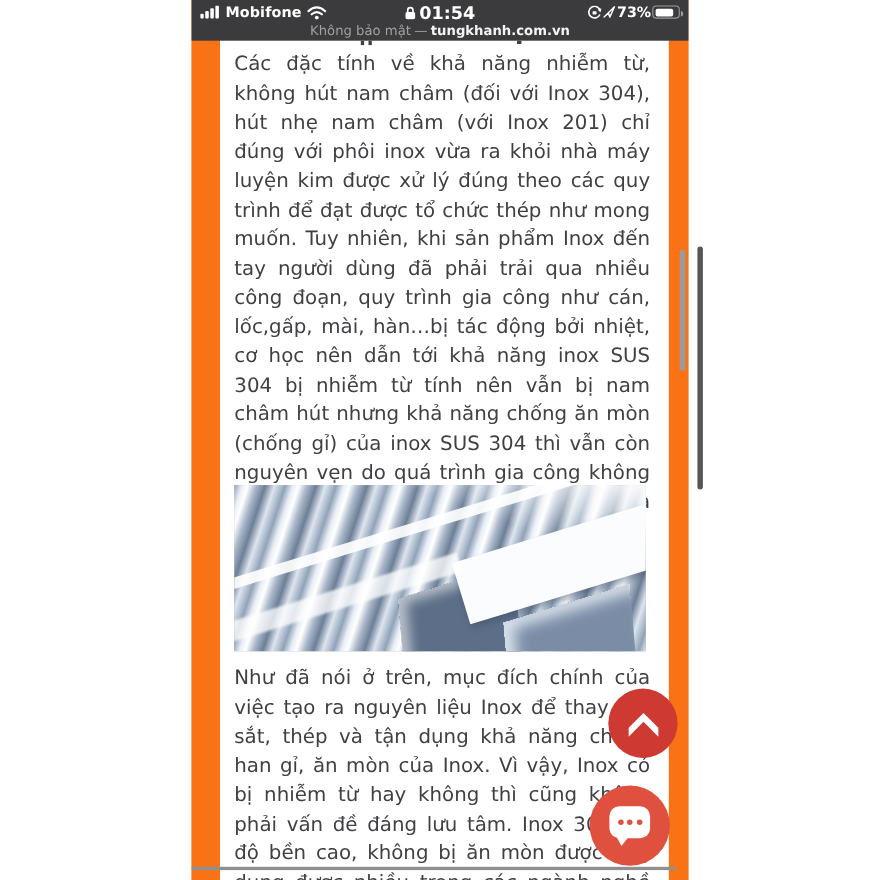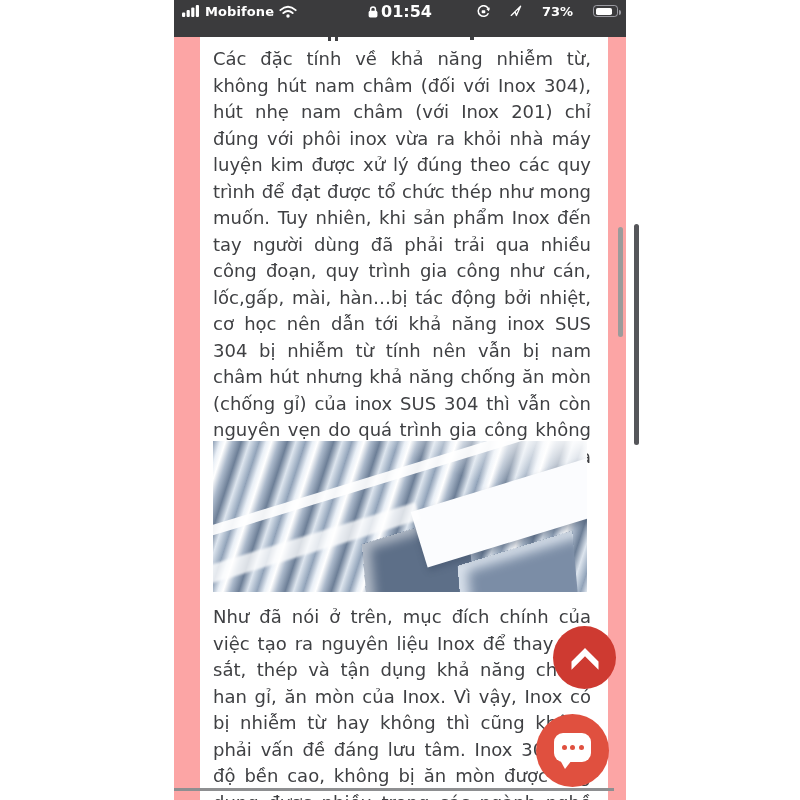--- a/index.html
+++ b/index.html
@@ -1,27 +1,27 @@
 <!DOCTYPE html>
 <html><head>
 <meta charset="utf-8">
 <style>
   html,body{margin:0;padding:0;background:#ffffff;}
   *{box-sizing:border-box;}
   .canvas{position:relative;width:800px;height:800px;background:#ffffff;overflow:hidden;
           font-family:"DejaVu Sans","Liberation Sans",sans-serif;}
   
-  .phone{position:absolute;left:174px;top:0;width:452px;height:800px;background:#fca5a5;overflow:hidden;}
+  .phone{position:absolute;left:174px;top:0;width:452px;height:800px;background:#f97316;overflow:hidden;}
   .content-col{position:absolute;left:26px;top:0;width:408px;height:800px;background:#ffffff;}
   
   .statusbar{position:absolute;left:0;top:0;width:452px;height:37px;background:#3b3b3d;z-index:5;color:#fff;}
   .sb-row1{position:absolute;left:0;top:0;width:100%;height:22px;}
   .sb-left{position:absolute;left:8px;top:0;height:22px;display:flex;align-items:center;gap:5px;}
   .sb-center{position:absolute;left:50%;top:0;height:22px;transform:translateX(-50%);display:flex;align-items:center;gap:3px;}
-  .sb-right{position:absolute;right:8px;top:0;height:22px;display:flex;align-items:center;gap:20px;}
+  .sb-right{position:absolute;right:8px;top:0;height:22px;display:flex;align-items:center;gap:1px;}
   .sb-carrier{font-size:13px;font-weight:700;letter-spacing:.1px;}
   .sb-time{font-size:16px;font-weight:700;}
   .sb-batt-pct{font-size:13px;font-weight:600;}
   .batt{position:relative;width:25px;height:12px;border:1px solid rgba(235,235,245,.55);border-radius:3.5px;}
   .batt-fill{position:absolute;left:1.5px;top:1.5px;height:7px;width:73%;background:#ffffff;border-radius:1.8px;}
   .batt-tip{position:absolute;right:-3.5px;top:3.5px;width:2px;height:5px;background:rgba(235,235,245,.55);border-radius:0 2px 2px 0;}
   .sb-row2{position:absolute;left:0;top:21px;width:100%;height:16px;text-align:center;font-size:12px;line-height:15px;color:#9da0a5;}
   .sb-domain{color:#f4f4f6;font-weight:700;}
   .sb-sep{margin:0 3px;}
   
@@ -113,20 +113,23 @@
               <path d="M1.2 10.4 L10.6 1.2 L6.4 10.6 L5.1 6.8 Z" fill="none" stroke="#fff" stroke-width="1.3" stroke-linejoin="round"></path>
             </svg>
           </span>
           <span class="sb-batt-pct">73%</span>
           <span class="batt">
             <span class="batt-fill"></span>
               <span class="batt-tip"></span>
           </span>
         </div>
       </div>
+      <div class="sb-row2">
+        <span>Không bảo mật</span><span class="sb-sep">—</span><span class="sb-domain">tungkhanh.com.vn</span>
+      </div>
     </div>
 
     <span class="frag" style="left:154px;top:37px;width:3px;height:4px;"></span>
     <span class="frag" style="left:161px;top:37px;width:3px;height:4px;"></span>
     <span class="frag" style="left:296px;top:37px;width:4px;height:3px;"></span>
 
     <p class="para p1">Các đặc tính về khả năng nhiễm từ, không hút nam châm (đối với Inox 304), hút nhẹ nam châm (với Inox 201) chỉ đúng với phôi inox vừa ra khỏi nhà máy luyện kim được xử lý đúng theo các quy trình để đạt được tổ chức thép như mong muốn. Tuy nhiên, khi sản phẩm Inox đến tay người dùng đã phải trải qua nhiều công đoạn, quy trình gia công như cán, lốc,gấp, mài, hàn…bị tác động bởi nhiệt, cơ học nên dẫn tới khả năng inox SUS 304 bị nhiễm từ tính nên vẫn bị nam châm hút nhưng khả năng chống ăn mòn (chống gỉ) của inox SUS 304  thì vẫn còn nguyên vẹn do quá trình gia công không làm thay đổi thành phần hóa học của inox SUS 304.</p>
 
     <div class="steel">
       <div class="pipe-hi"></div>

